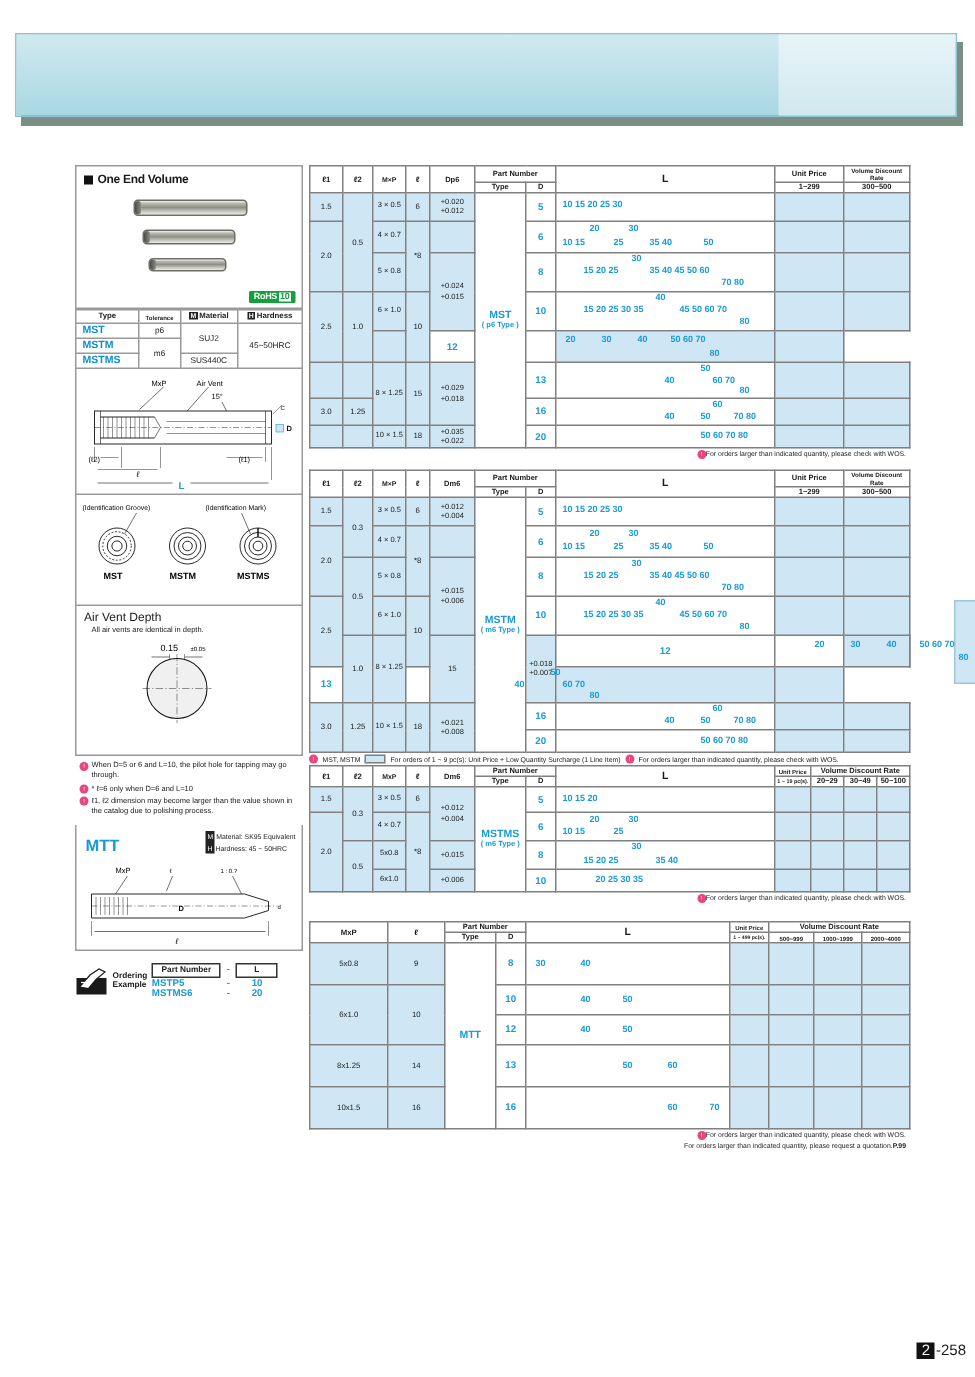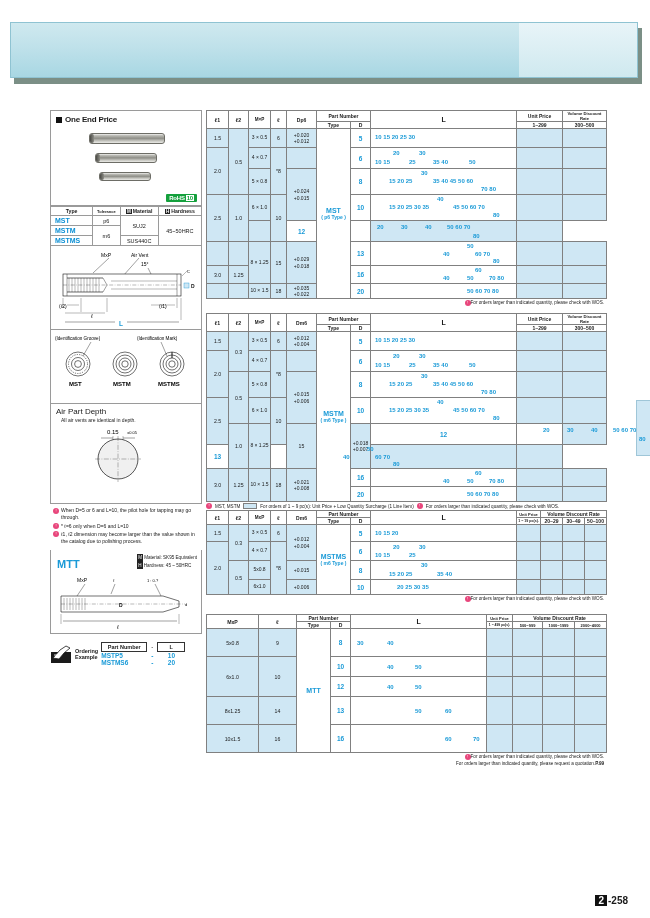--- a/index.html
+++ b/index.html
@@ -77,21 +77,21 @@
   .notebar { font-size:4.6px; padding:1px 0 1px 0; display:flex; align-items:center; gap:3px; }
   .sw { display:inline-block; width:14px; height:6px; background:#cfe7f4; border:1px solid #808080; }
   .pinkdot { display:inline-block; width:6px; height:6px; border-radius:50%; background:#e8467c; color:#fff;
              font-size:4px; line-height:6px; text-align:center; }
   .rightnote { font-size:4.6px; text-align:right; padding:1px 2px 0 0; }
   .tabgap { height:7px; }
 
   
   .sidetab { position:absolute; right:0; top:400px; width:14px; height:56px; background:#cfe7f4; border:1px solid #9fc6d8; border-right:none; }
   
-  .pagenum { position:absolute; right:22px; bottom:12px; font-size:10px; font-weight:bold;text-align:right; }
+  .pagenum { position:absolute; right:6px; bottom:12px; font-size:10px; font-weight:normal;text-align:right; }
   .pagenum .blk { background:#111; color:#fff; padding:0 3px; margin-right:1px; }
   svg { display:block; }
 </style>
 </head>
 <body>
 
 <div class="banner-wrap">
   <div class="banner-shadow"></div>
   <div class="banner">
     <div class="banner-right"></div>
@@ -99,21 +99,21 @@
 </div>
 
 <div class="sidetab"></div>
 
 <div class="page">
 
   <div class="leftcol">
 
     <div class="panel">
       <div class="sec-title">
-        <span class="sq"></span><span>One End Price</span>
+        <span class="sq"></span><span>One End Volume</span>
       </div>
       <div class="pinbox">
         <div class="pin" style="left:38px; top:6px; width:76px; height:11px;">
           <div class="pin-cap" style="left:0"></div>
         </div>
         <div class="pin" style="left:44px; top:26px; width:62px; height:10px;">
           <div class="pin-cap" style="left:0"></div>
         </div>
         <div class="pin" style="left:48px; top:45px; width:52px; height:9px;">
           <div class="pin-cap" style="left:0"></div>
@@ -223,21 +223,21 @@
             <circle cx="121" cy="34" r="9"></circle>
           <circle cx="121" cy="34" r="6"></circle>
             <circle cx="121" cy="34" r="3.2"></circle>
           <line x1="121" y1="22" x2="121" y2="28" stroke-width="1"></line>
         </g>
         <text x="107" y="56" font-size="6" font-weight="bold">MSTMS</text>
       </svg>
     </div>
 
     <div class="panel avbox" style="border-top:none">
-      <div class="avtitle">Air Part Depth</div>
+      <div class="avtitle">Air Vent Depth</div>
       <div class="avsub">All air vents are identical in depth.</div>
       <svg width="152" height="62" viewBox="0 0 152 62" style="margin-top:2px">
         <text x="56" y="9" font-size="6">0.15</text>
         <text x="76" y="9" font-size="4">±0.05</text>
         <line x1="50" y1="13" x2="62" y2="13" stroke="#111" stroke-width="0.4"></line>
         <line x1="72" y1="13" x2="84" y2="13" stroke="#111" stroke-width="0.4"></line>
         <line x1="62" y1="11" x2="62" y2="52" stroke="#111" stroke-width="0.3"></line>
         <line x1="72" y1="11" x2="72" y2="52" stroke="#111" stroke-width="0.3"></line>
         <circle cx="67" cy="34" r="20" fill="#f0f0f0" stroke="#111" stroke-width="0.7"></circle>
         <line x1="44" y1="34" x2="90" y2="34" stroke="#111" stroke-width="0.3" stroke-dasharray="5,1.5,0.8,1.5"></line>

